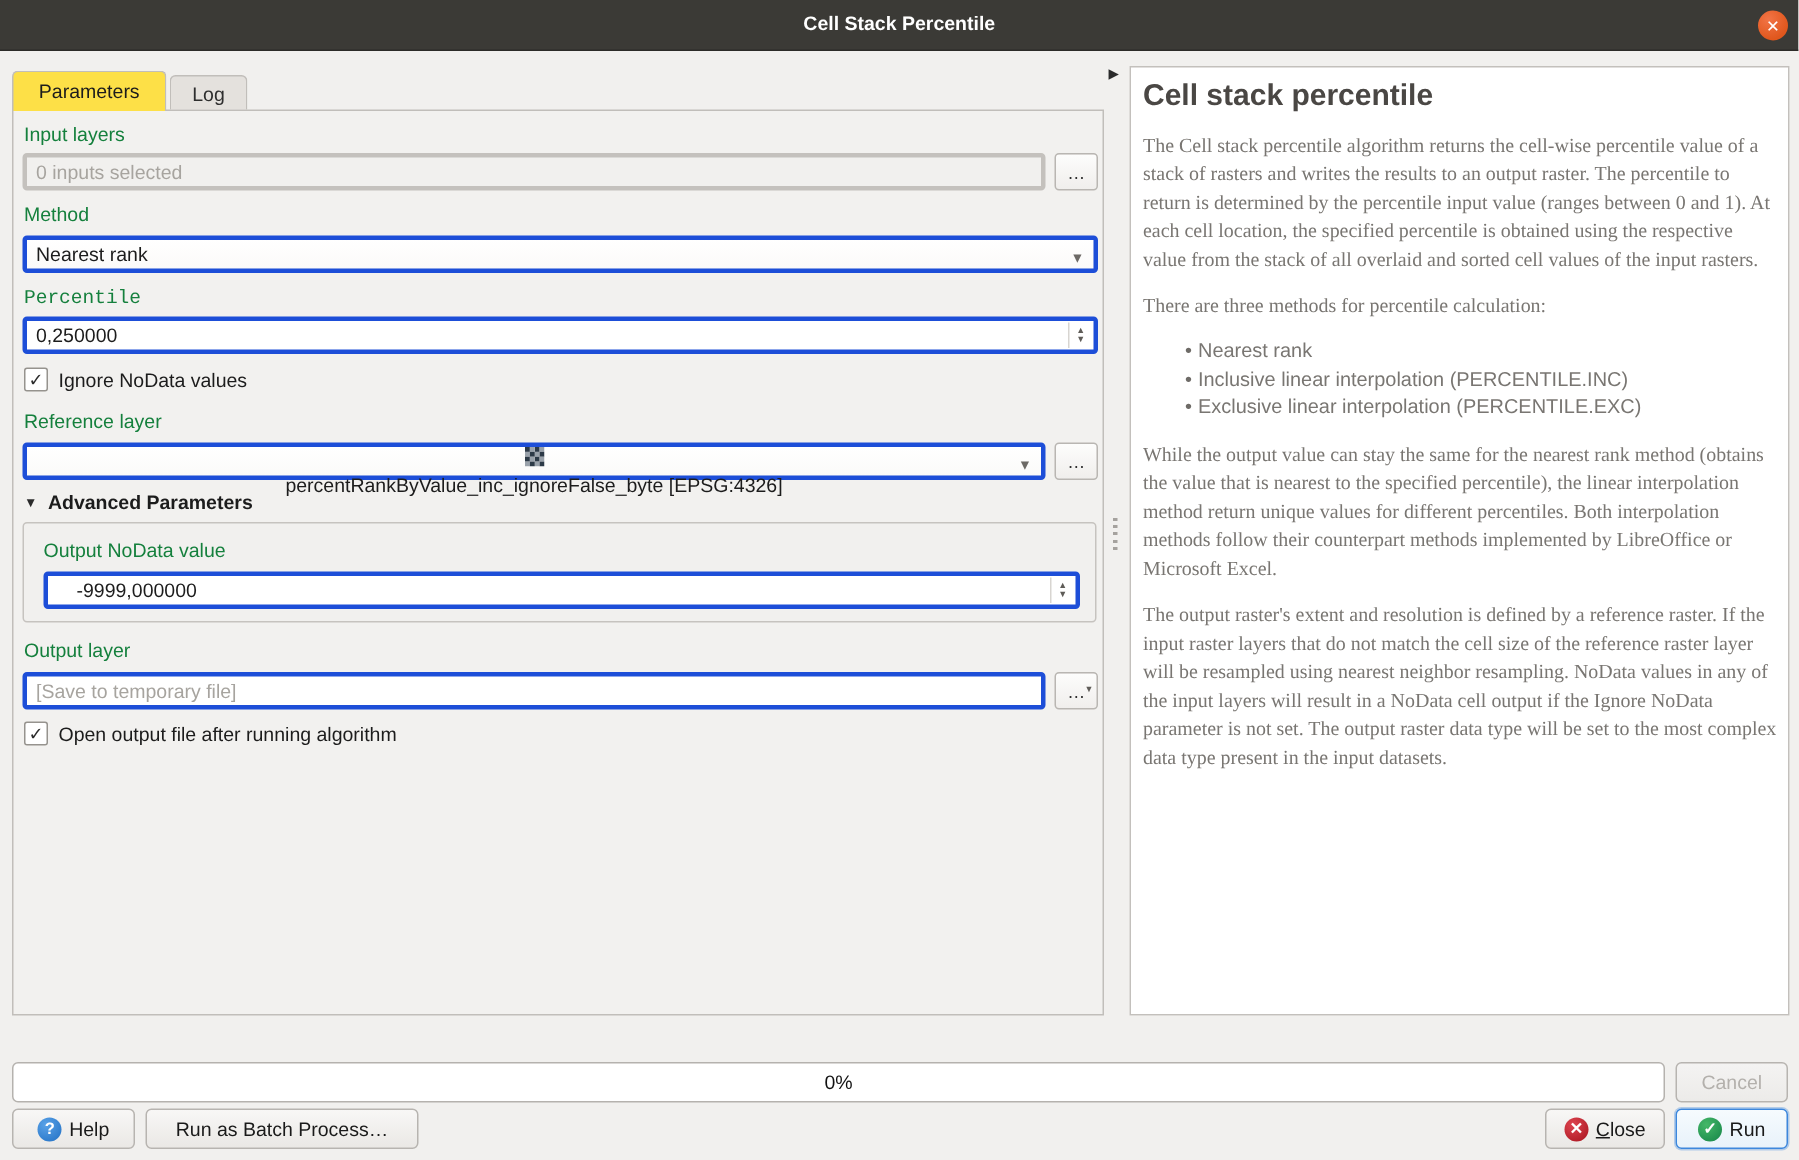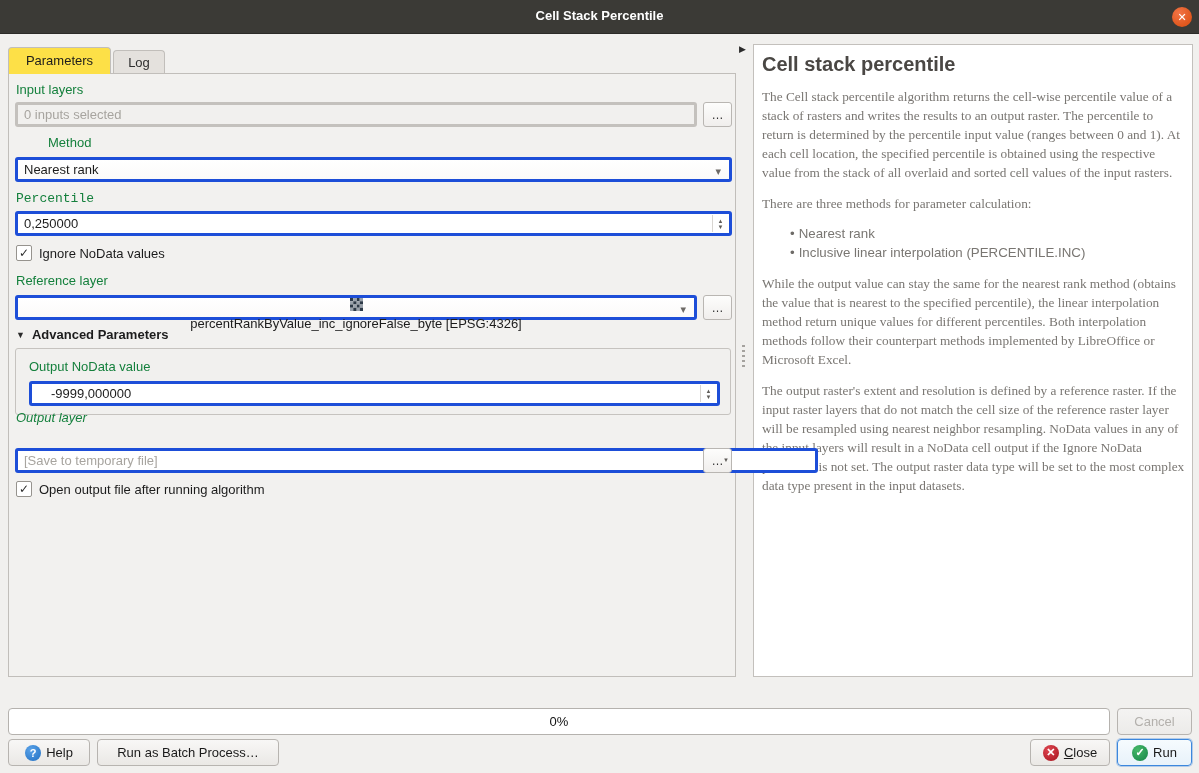--- a/index.html
+++ b/index.html
@@ -156,21 +156,21 @@
 <div class="left-frame">
 
   <div class="lbl" style="top:8px;">Input layers</div>
   <div class="field disabled" style="left:6px; top:28px; width:682px;">
     <input class="textfield" placeholder="0 inputs selected" style="">
   </div>
   <button class="browse-btn" style="left:694px; top:28px;">
     <span>…</span>
   </button>
 
-  <div class="lbl" style="top:61px;margin-left:32px;">Method</div>
+  <div class="lbl" style="top:61px;">Method</div>
   <div class="combo" style="left:6px; top:83px; width:717px;">
     <span>Nearest rank</span>
     <span class="arrow">▾</span>
   </div>
 
   <div class="lbl" style="top:117px;font-family:Liberation Mono, monospace;">Percentile</div>
   <div class="spin" style="left:6px; top:137px; width:717px;">
     <input class="textfield" style="width: 695px;" value="0,250000">
     <div class="spin-btns">
       <span>▲</span>
@@ -220,22 +220,22 @@
     <div class="lbl" style="left:13px; top:10px;">Output NoData value</div>
     <div class="spin" style="left:13px; top:32px; width:691px;">
       <input class="textfield" style="width: 669px; padding-left: 19px;" value="-9999,000000">
       <div class="spin-btns">
         <span>▲</span>
         <span>▼</span>
       </div>
     </div>
   </div>
 
-  <div class="lbl" style="top:336px;font-style:italic;">Output layer</div>
-  <div class="field" style="left:6px; top:374px; width:803px;">
+  <div class="lbl" style="top:352px;">Output layer</div>
+  <div class="field" style="left:6px; top:374px; width:682px;">
     <input class="textfield" placeholder="[Save to temporary file]" style="">
   </div>
   <button class="browse-btn" style="left:694px; top:374px;">
     <span>…</span>
     <span class="mini-arrow">▼</span>
   </button>
 
   <div class="checkrow" style="left:7px; top:407px;">
     <span class="checkbox">
       <span>✓</span>
@@ -243,24 +243,25 @@
     <span>Open output file after running algorithm</span>
   </div>
 </div>
 
 <div class="split-arrow">▶</div>
 <div class="split-dots"></div>
 
 <div class="help-panel">
   <h1>Cell stack percentile</h1>
   <p>The Cell stack percentile algorithm returns the cell-wise percentile value of a stack of rasters and writes the results to an output raster. The percentile to return is determined by the percentile input value (ranges between 0 and 1). At each cell location, the specified percentile is obtained using the respective value from the stack of all overlaid and sorted cell values of the input rasters.</p>
-  <p>There are three methods for parameter calculation:</p>
+  <p>There are three methods for percentile calculation:</p>
   <ul>
     <li>Nearest rank</li>
     <li>Inclusive linear interpolation (PERCENTILE.INC)</li>
+    <li>Exclusive linear interpolation (PERCENTILE.EXC)</li>
   </ul>
   <p>While the output value can stay the same for the nearest rank method (obtains the value that is nearest to the specified percentile), the linear interpolation method return unique values for different percentiles. Both interpolation methods follow their counterpart methods implemented by LibreOffice or Microsoft Excel.</p>
   <p>The output raster's extent and resolution is defined by a reference raster. If the input raster layers that do not match the cell size of the reference raster layer will be resampled using nearest neighbor resampling. NoData values in any of the input layers will result in a NoData cell output if the Ignore NoData parameter is not set. The output raster data type will be set to the most complex data type present in the input datasets.</p>
 </div>
 
 <div class="progressbar">0%</div>
 <button class="btn disabled" style="left:1117px; top:708px; width:75px;">
   <span>Cancel</span>
 </button>
 

